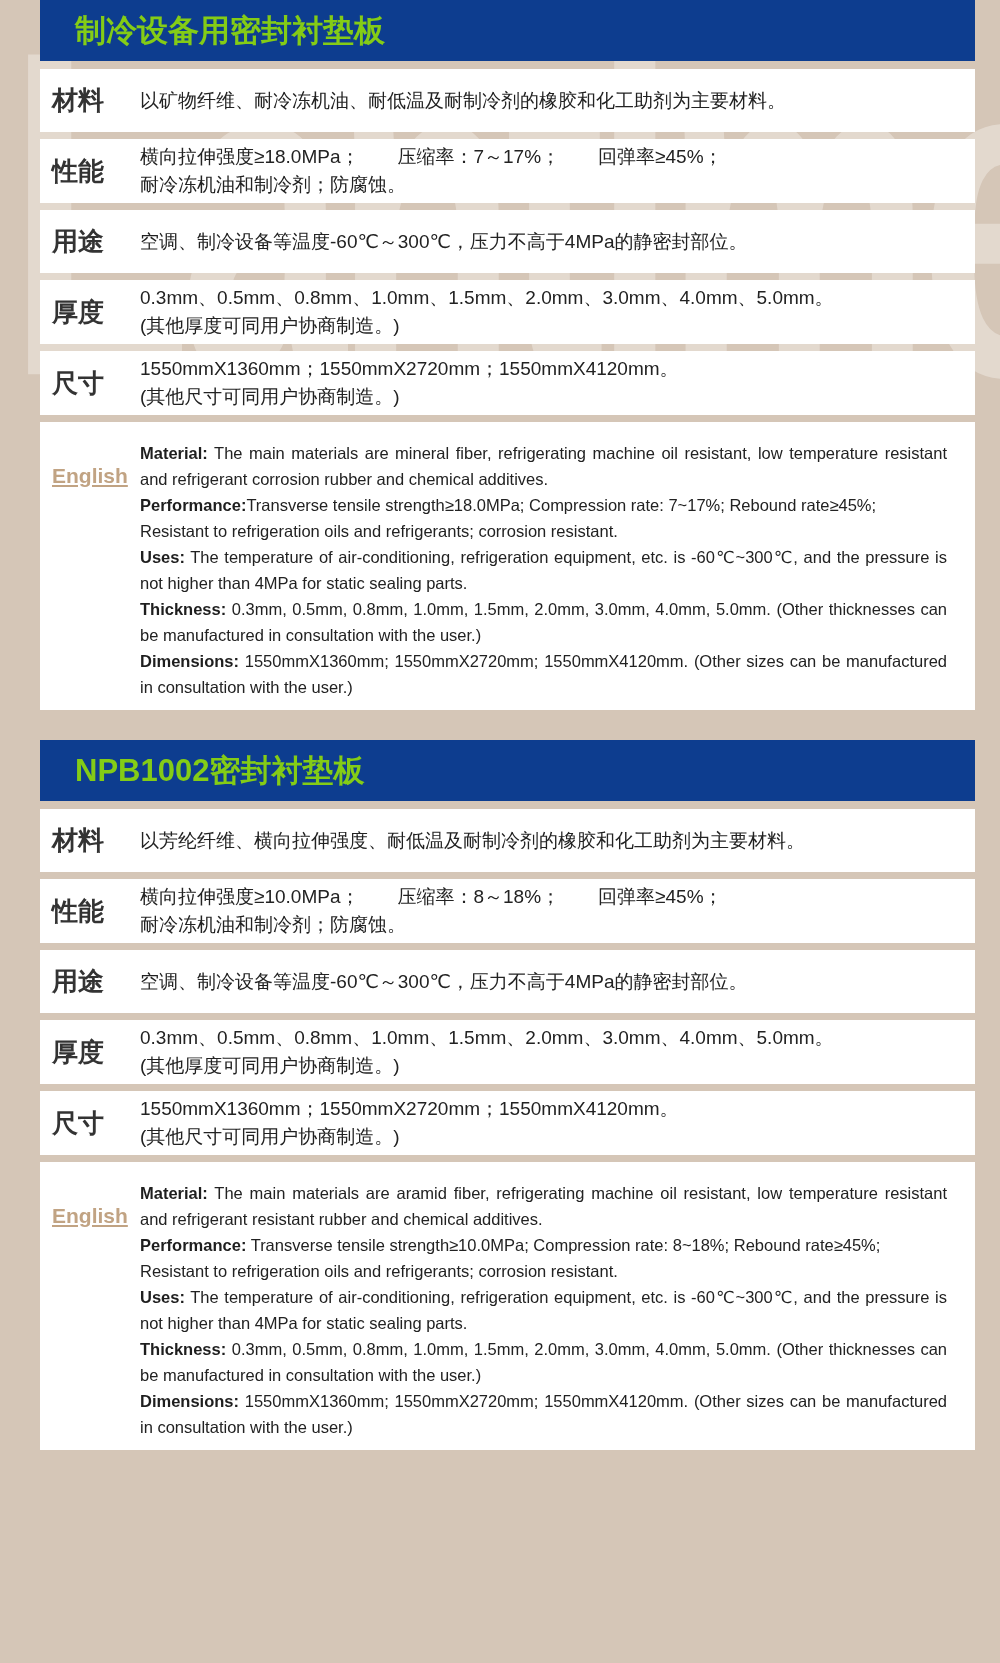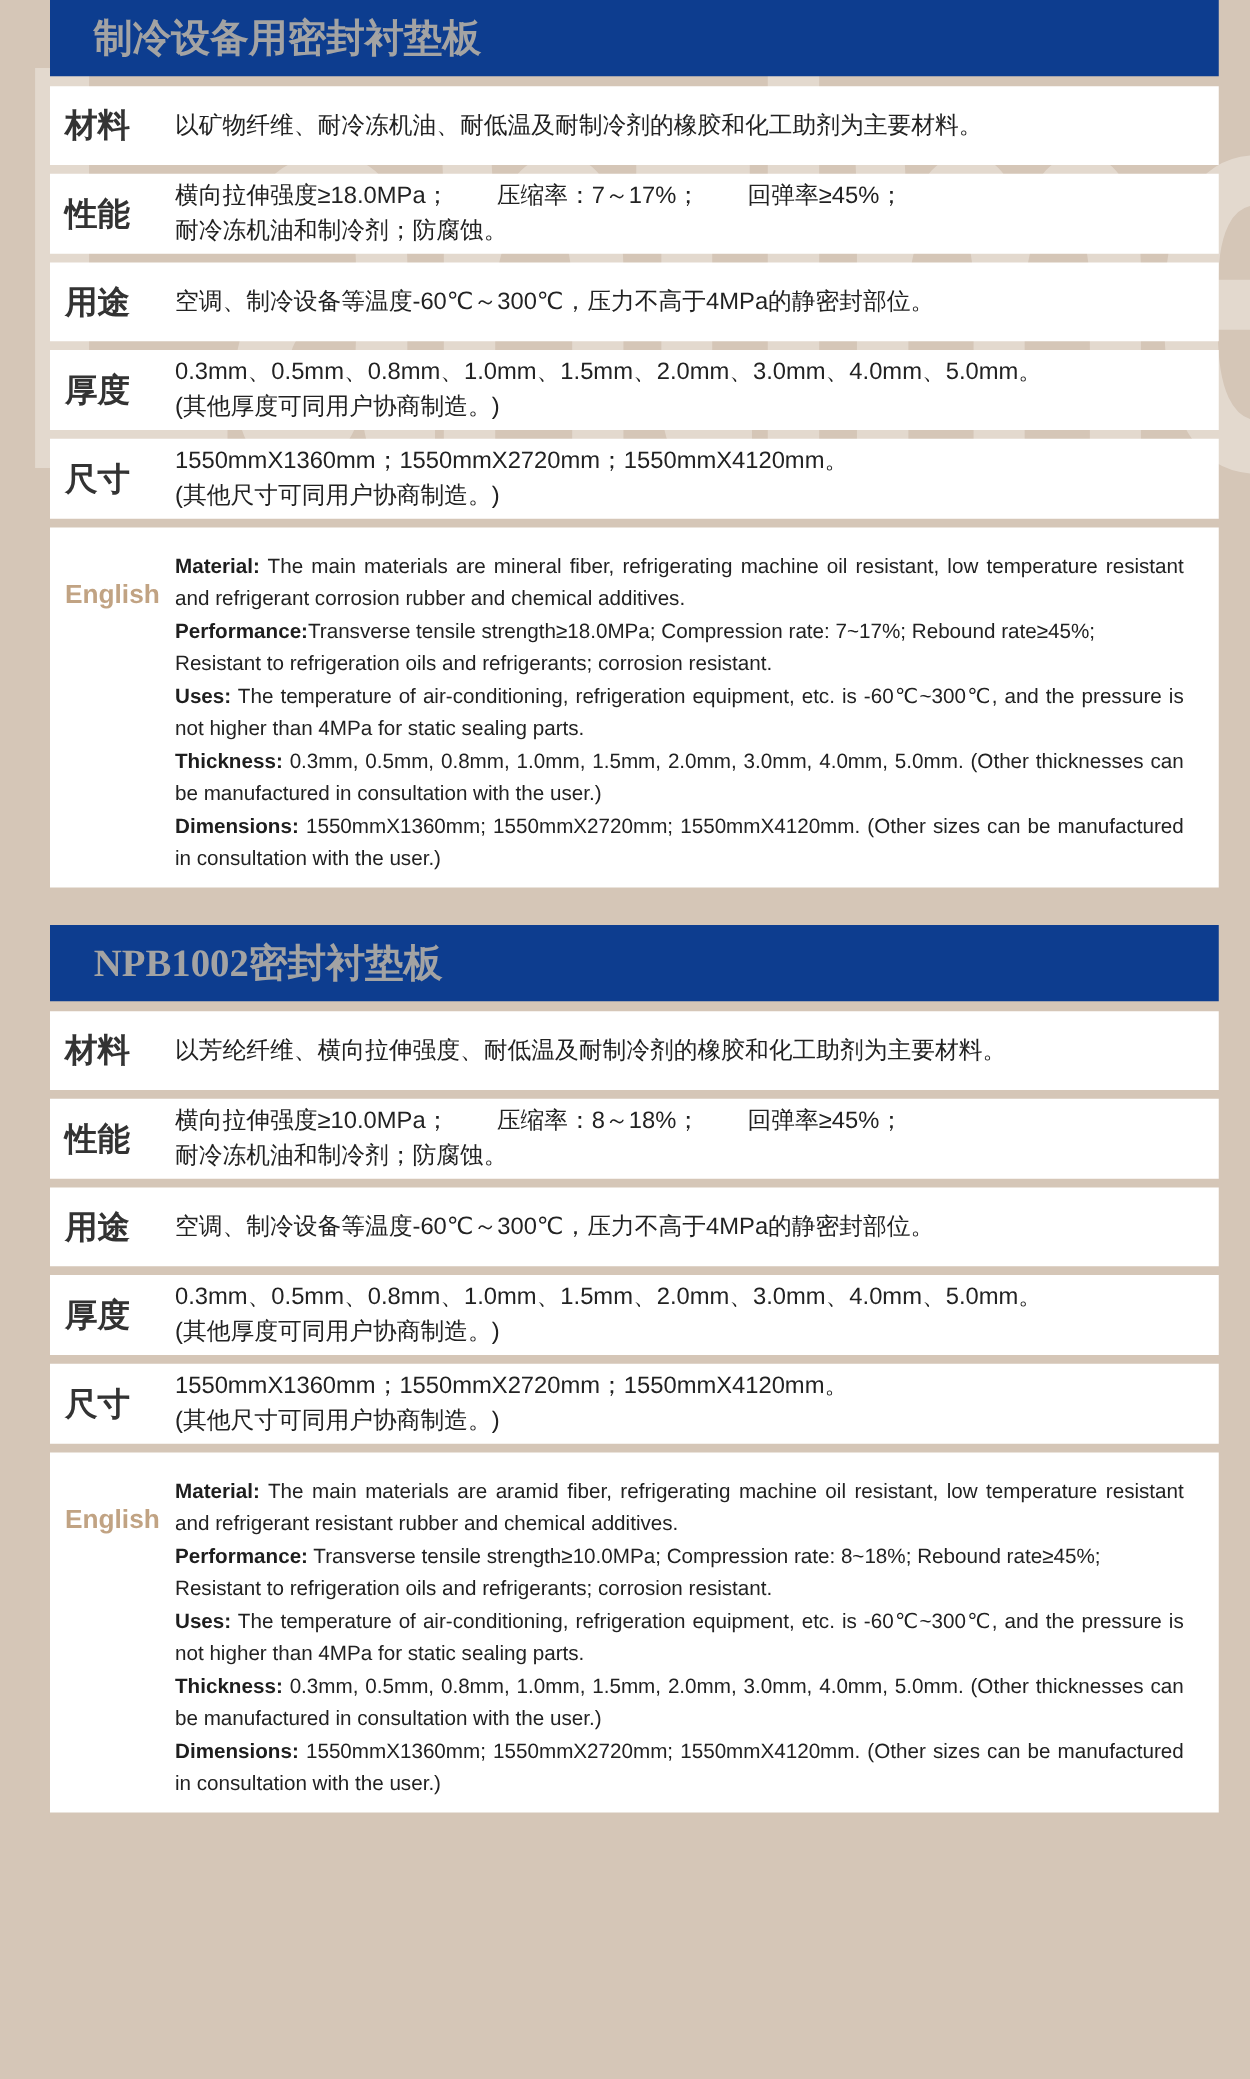--- a/index.html
+++ b/index.html
@@ -37,29 +37,28 @@
     font-weight:bold;
     color:#1b3a8e;
     margin-bottom:46px;
   }
   .section + .section { margin-top:30px; }
   .section-header {
     width:935px;
     margin-left:40px;
     height:61px;
     background:#0d3d8f;
-    color:#a3a3a3;
+    color:#84cc16;
     font-size:31px;
     font-weight:bold;
     display:flex;
     align-items:center;
     padding-left:35px;
     box-sizing:border-box;
     margin-bottom:8px;
-    font-family:Liberation Serif, serif;
   }
   .row {
     display:flex;
     align-items:center;
     width:935px;
     margin-left:40px;
     margin-bottom:7px;
     background:#ffffff;
     min-height:63px;
     padding:4px 0;
@@ -82,20 +81,21 @@
     padding-right:26px;
   }
   .english-row {
     align-items:flex-start;
     padding:18px 0 10px 0;
   }
   .english-label {
     font-size:21px;
     color:#c1a383;
     padding-top:24px;
+    text-decoration:underline;
   }
   .english-content {
     font-size:16.5px;
     line-height:26px;
     text-align:justify;
     color:#222222;
     padding-right:28px;
   }
   .english-content p { margin:0; }
   .english-content b { font-weight:bold; color:#1e1e1e; }

